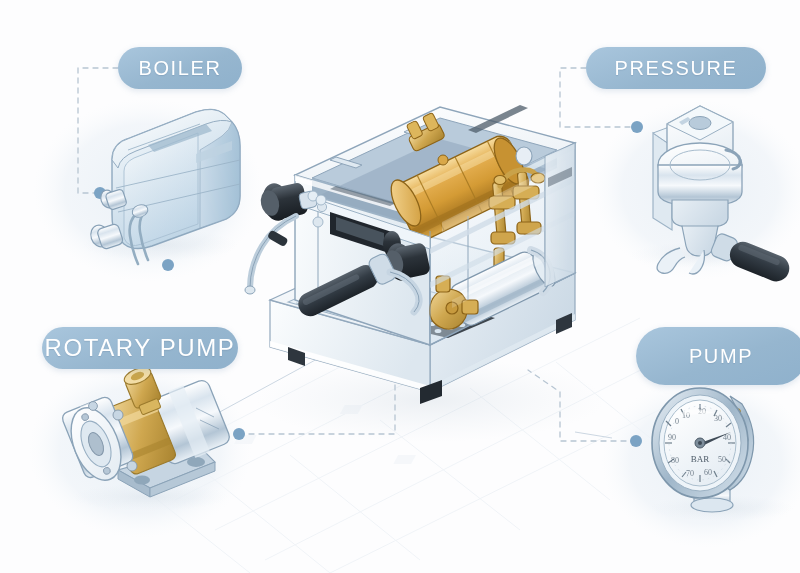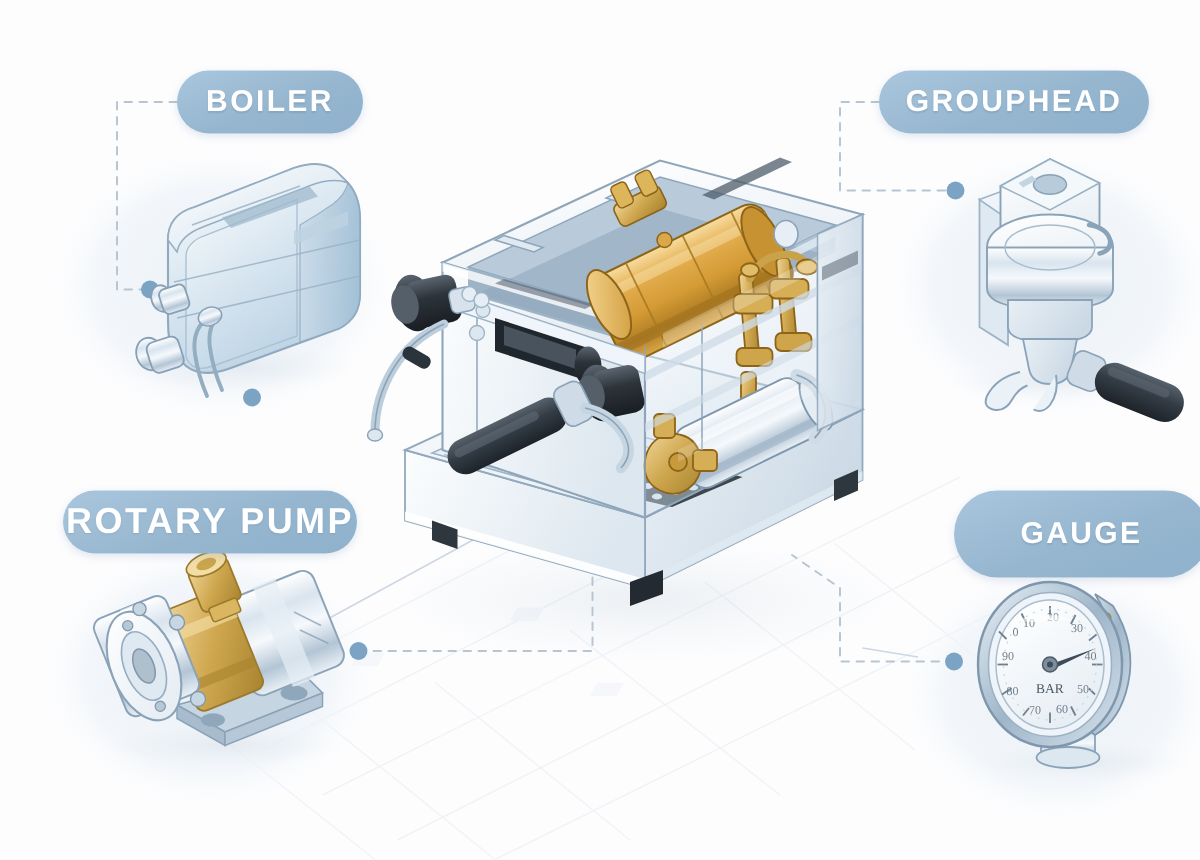--- a/index.html
+++ b/index.html
@@ -14,21 +14,21 @@
   svg.layer{position:absolute;left:0;top:0;width:800px;height:573px;overflow:visible;}
 
   
   .pill{
     position:absolute;
     display:flex;align-items:center;justify-content:center;
     text-align:left;
     border-radius:999px;
     color:#ffffff;
     letter-spacing:1.6px;
-    font-weight:700;
+    font-weight:400;
     line-height:1.12;
     box-shadow:0 2px 6px rgba(120,150,180,.22);
     user-select:none;
     background:linear-gradient(160deg,#a9c6dd 0%,#96b6cf 55%,#8fb1cc 100%);
     text-shadow:0 1px 1px rgba(90,120,150,.25);
   }
   #pill-boiler{left:118px;top:47px;width:124px;height:42px;font-size:20px;}
   #pill-grouphead{left:586px;top:47px;width:180px;height:42px;font-size:20px;}
   #pill-pump{left:42px;top:327px;width:196px;height:42px;font-size:24px;}
   #pill-gauge{left:636px;top:327px;width:170px;height:58px;font-size:20px;flex-direction:column;}
@@ -558,21 +558,21 @@
 
         <path d="M545 156 L575 143 L575 273 L545 287 Z" fill="url(#gChromeRight)" opacity="0.85" stroke="#8ea5ba" stroke-width="1"></path>
         <path d="M548 178 L572 167 L572 176 L548 187 Z" fill="#4e5c69" opacity="0.5"></path>
       </g>
 
     </g>
   </svg>
 
   <div class="pill" id="pill-boiler">BOILER</div>
 
-  <div class="pill" id="pill-grouphead">GROUPHEAD</div>
+  <div class="pill" id="pill-grouphead">PRESSURE</div>
 
   <div class="pill" id="pill-pump">ROTARY PUMP</div>
 
   <div class="pill" id="pill-gauge">
-    <span>GAUGE</span>
+    <span>PUMP</span>
   </div>
 
 </div>
 
 </body></html>

